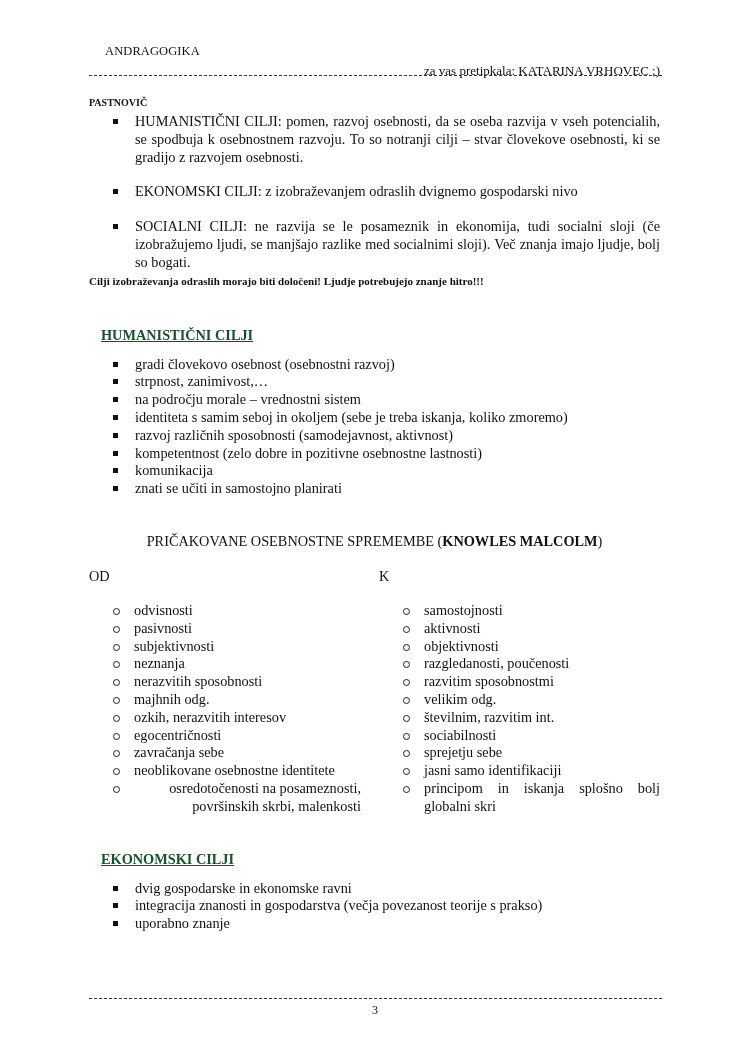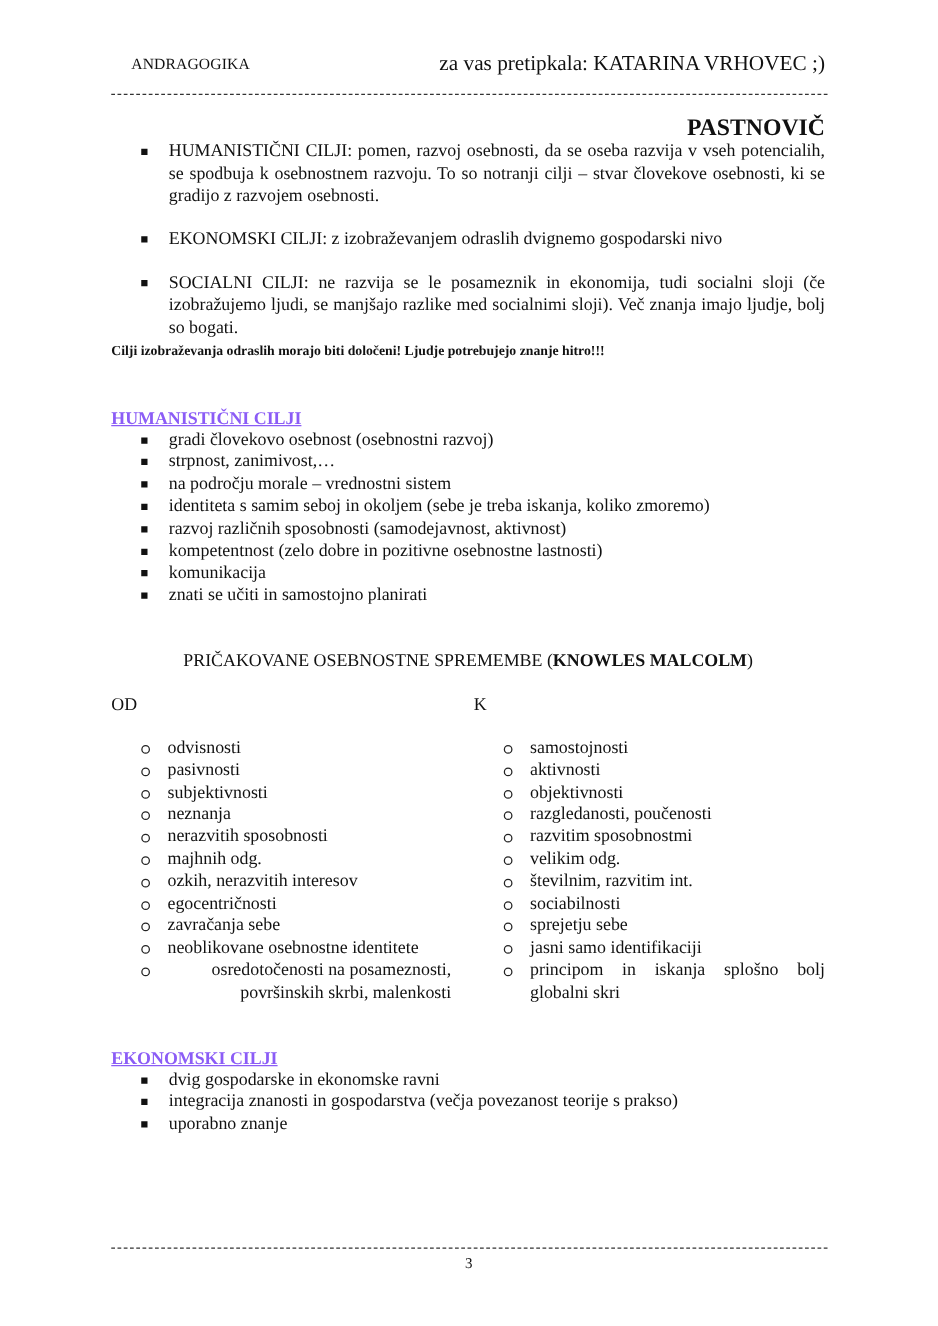--- a/index.html
+++ b/index.html
@@ -2,39 +2,39 @@
 <html><head>
   <meta charset="utf-8">
   <style>
     html, body { margin: 0; padding: 0; background: #ffffff; }
     body {
       width: 750px; height: 1061px; position: relative; overflow: hidden;
       font-family: "Liberation Serif", "DejaVu Serif", serif;
       color: #111111; font-size: 14.3px;
     }
     .header-left { position: absolute; left: 105px; top: 44px; font-size: 12.5px; letter-spacing: 0.1px; }
-    .header-right { position: absolute; right: 90px; top: 41px; font-size: 17px; }
+    .header-right { position: absolute; right: 90px; top: 63px; font-size: 13px; }
     .rule { position: absolute; left: 89px; right: 88px; border-top: 1px dashed #333; }
     .rule.top { top: 75px; }
     .rule.bottom { top: 998px; }
     .page-num { position: absolute; left: 0; right: 0; top: 1003px; text-align: center; font-size: 12px; }
 
     .content { position: absolute; left: 89px; right: 90px; top: 93px; }
-    .h-bold { font-weight: bold; font-size: 19px; margin: 0; line-height: 20px; text-align: right; }
+    .h-bold { font-weight: bold; font-size: 10px; margin: 0; line-height: 20px; }
     ul.sq { list-style: none; margin: 0; padding: 0; }
     ul.sq li { position: relative; padding-left: 46px; line-height: 17.8px; text-align: justify; }
     ul.sq li::before {
       content: ""; position: absolute; left: 24px; top: 6px;
       width: 5px; height: 5px; background: #111;
     }
     .gap-item { margin-bottom: 17px; }
     .bold-para { font-weight: bold; text-align: justify; line-height: 18px; font-size: 11px; }
     .section-h {
-      color: #8b5cf6; font-weight: bold; text-decoration: underline;
-      margin: 0; line-height: 18px; font-size: 14.3px;
+      color: #14532d; font-weight: bold; text-decoration: underline;
+      margin: 12px; line-height: 18px; font-size: 14.3px;
     }
     .cols { display: flex; }
     .col { width: 290px; }
     .col-r { margin-left: 0; width: 281px; }
     ul.circ { list-style: none; margin: 0; padding: 0; }
     ul.circ li { position: relative; padding-left: 45px; line-height: 17.8px; text-align: justify; }
     ul.circ li::before {
       content: ""; position: absolute; left: 24px; top: 6px;
       width: 5px; height: 5px; border: 1px solid #222; border-radius: 50%;
     }

